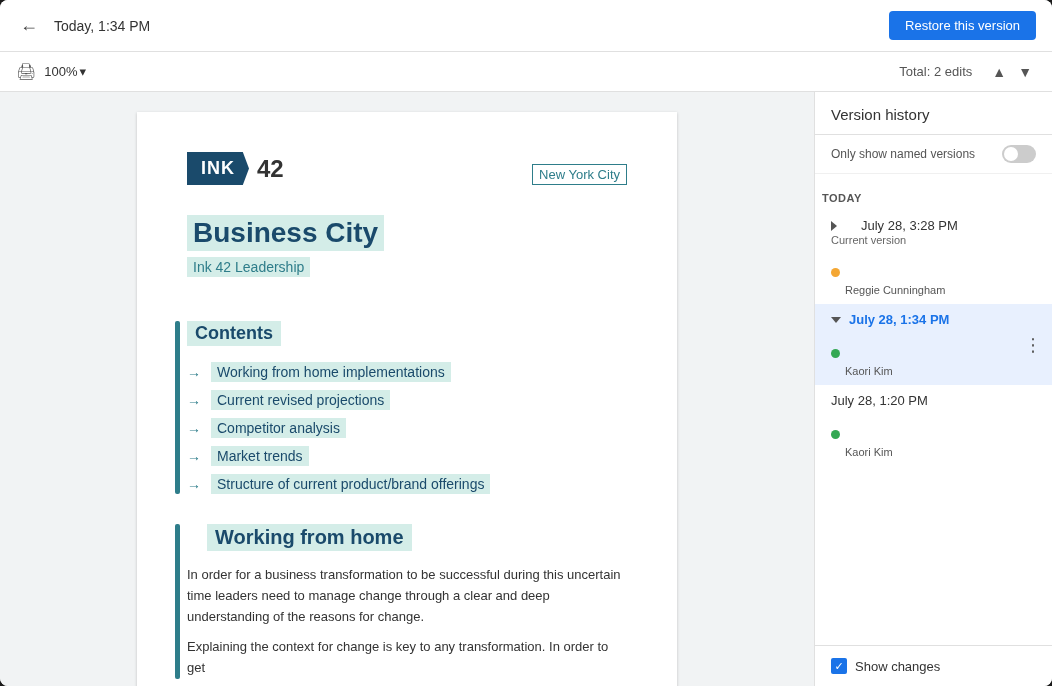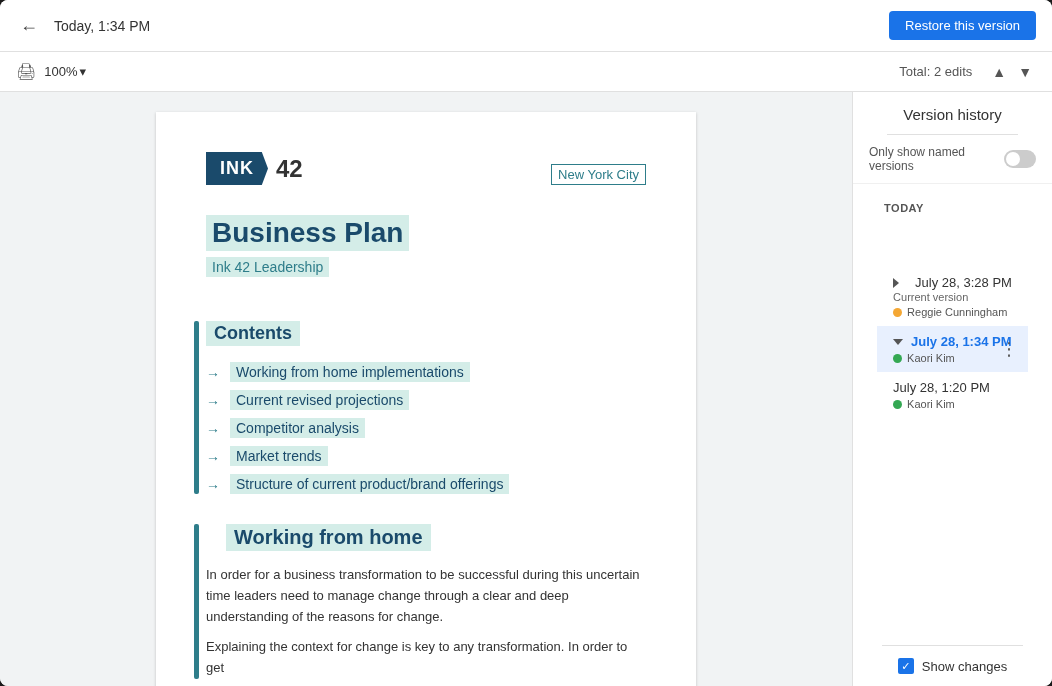--- a/index.html
+++ b/index.html
@@ -220,27 +220,26 @@
     }
     .wfh-text {
       font-size: 13px;
       color: #333;
       line-height: 1.6;
       margin-bottom: 10px;
     }
 
     
     .version-panel {
-      width: 200px;
+      width: 238px;
       background: #fff;
       border-left: 1px solid #e0e0e0;
       display: flex;
       flex-direction: column;
       overflow: hidden;
-      align-items: center;
     }
     .version-panel-header {
       padding: 14px 16px 10px;
       border-bottom: 1px solid #e0e0e0;
     }
     .version-panel-title {
       font-size: 15px;
       color: #333;
       font-weight: 500;
     }
@@ -320,20 +319,21 @@
       margin-top: 3px;
     }
     .user-dot {
       width: 9px;
       height: 9px;
       border-radius: 50%;
     }
     .user-name {
       font-size: 11px;
       color: #555;
+      margin-top: 35px;
     }
     .version-item-menu {
       position: absolute;
       right: 10px;
       top: 50%;
       transform: translateY(-50%);
       font-size: 18px;
       color: #555;
       cursor: pointer;
     }
@@ -414,21 +414,21 @@
 
         <div class="logo-area">
           <div class="logo-box">
             <div class="logo-badge">INK</div>
             <span class="logo-number">42</span>
           </div>
           <span class="city-label">New York City</span>
         </div>
 
         <div style="margin-bottom: 20px;">
-          <div class="bp-title">Business Plan</div>
+          <div class="bp-title">Business City</div>
           <br>
           <div class="bp-subtitle">Ink 42 Leadership</div>
         </div>
 
         <div style="position:relative; margin-bottom: 24px;">
           <div style="position:absolute; left:-12px; top:0; width:5px; height:100%; background:#2e7d8a; border-radius:2px;"></div>
           <div class="section-title">Contents</div>
           <ul class="contents-list">
             <li>
               <span class="arrow-icon">→</span>
@@ -472,21 +472,21 @@
         <span class="named-versions-label">Only show named versions</span>
         <div class="toggle-switch"></div>
       </div>
 
       <div class="version-list">
         <div class="version-date-group">
           <span class="version-date-group-label">TODAY</span>
         </div>
 
         <div class="version-item">
-          <div style="display:flex; align-items:center; gap:12px;margin-top:47px;">
+          <div style="display:flex; align-items:center; gap:20px;">
             <span class="expand-triangle right"></span>
             <span class="version-item-time">July 28, 3:28 PM</span>
           </div>
           <div class="version-item-sublabel">Current version</div>
           <div class="version-item-user">
             <div class="user-dot" style="background: #f4a734;"></div>
             <span class="user-name">Reggie Cunningham</span>
           </div>
         </div>
 

